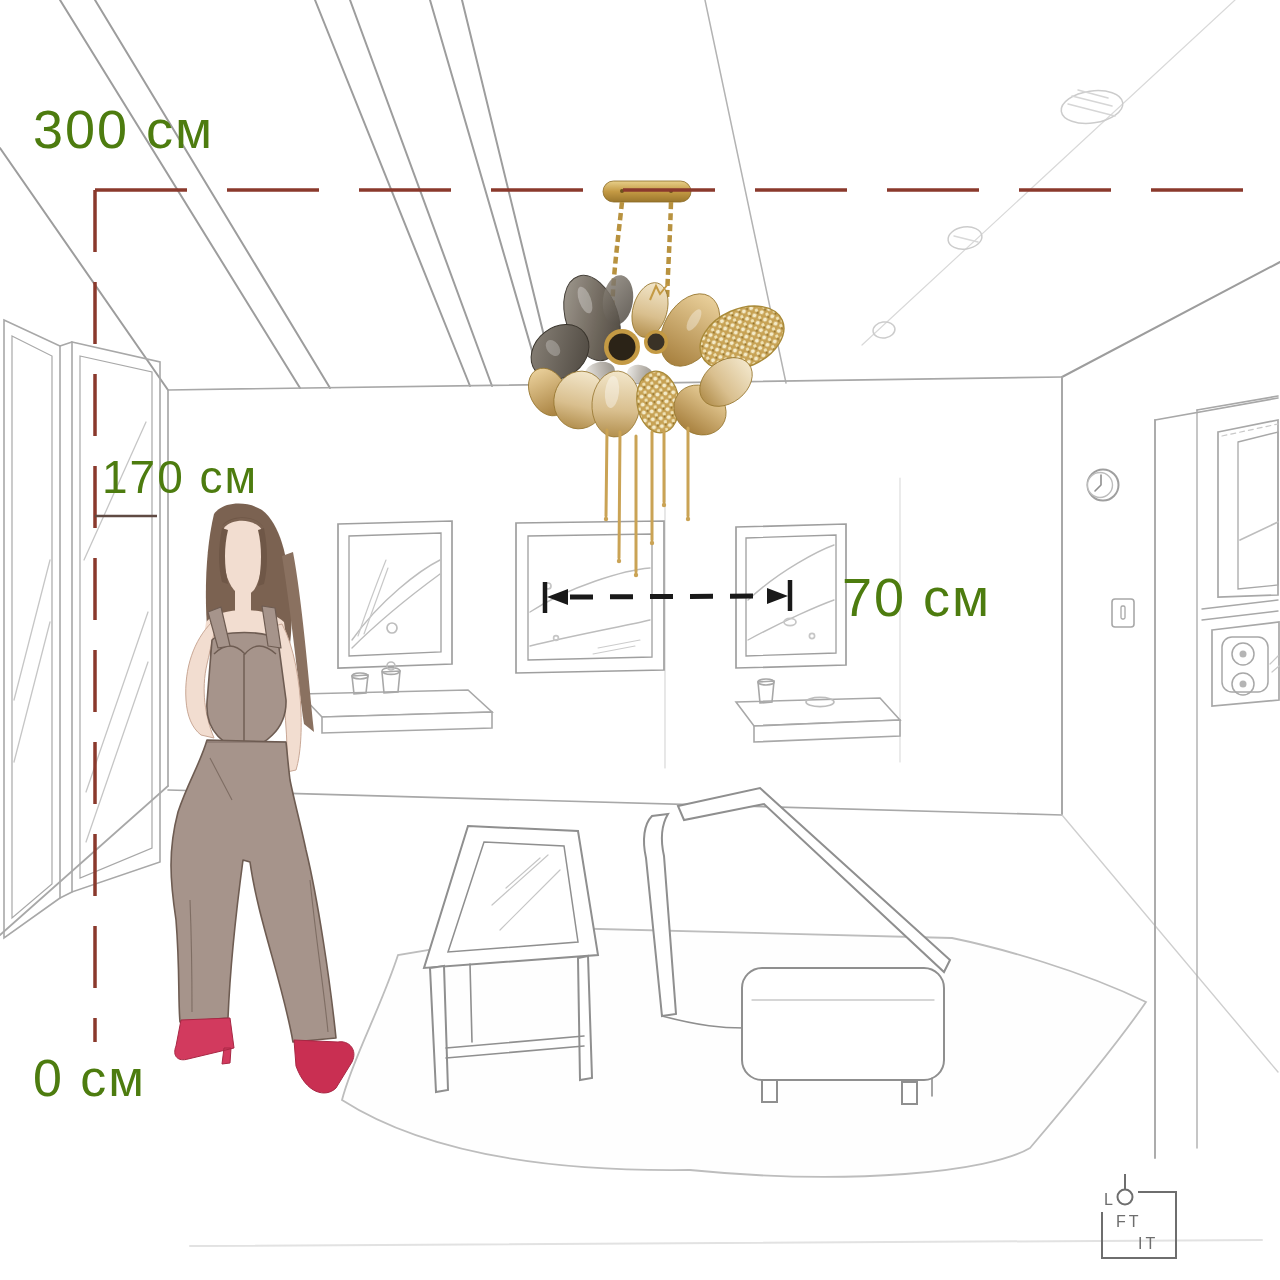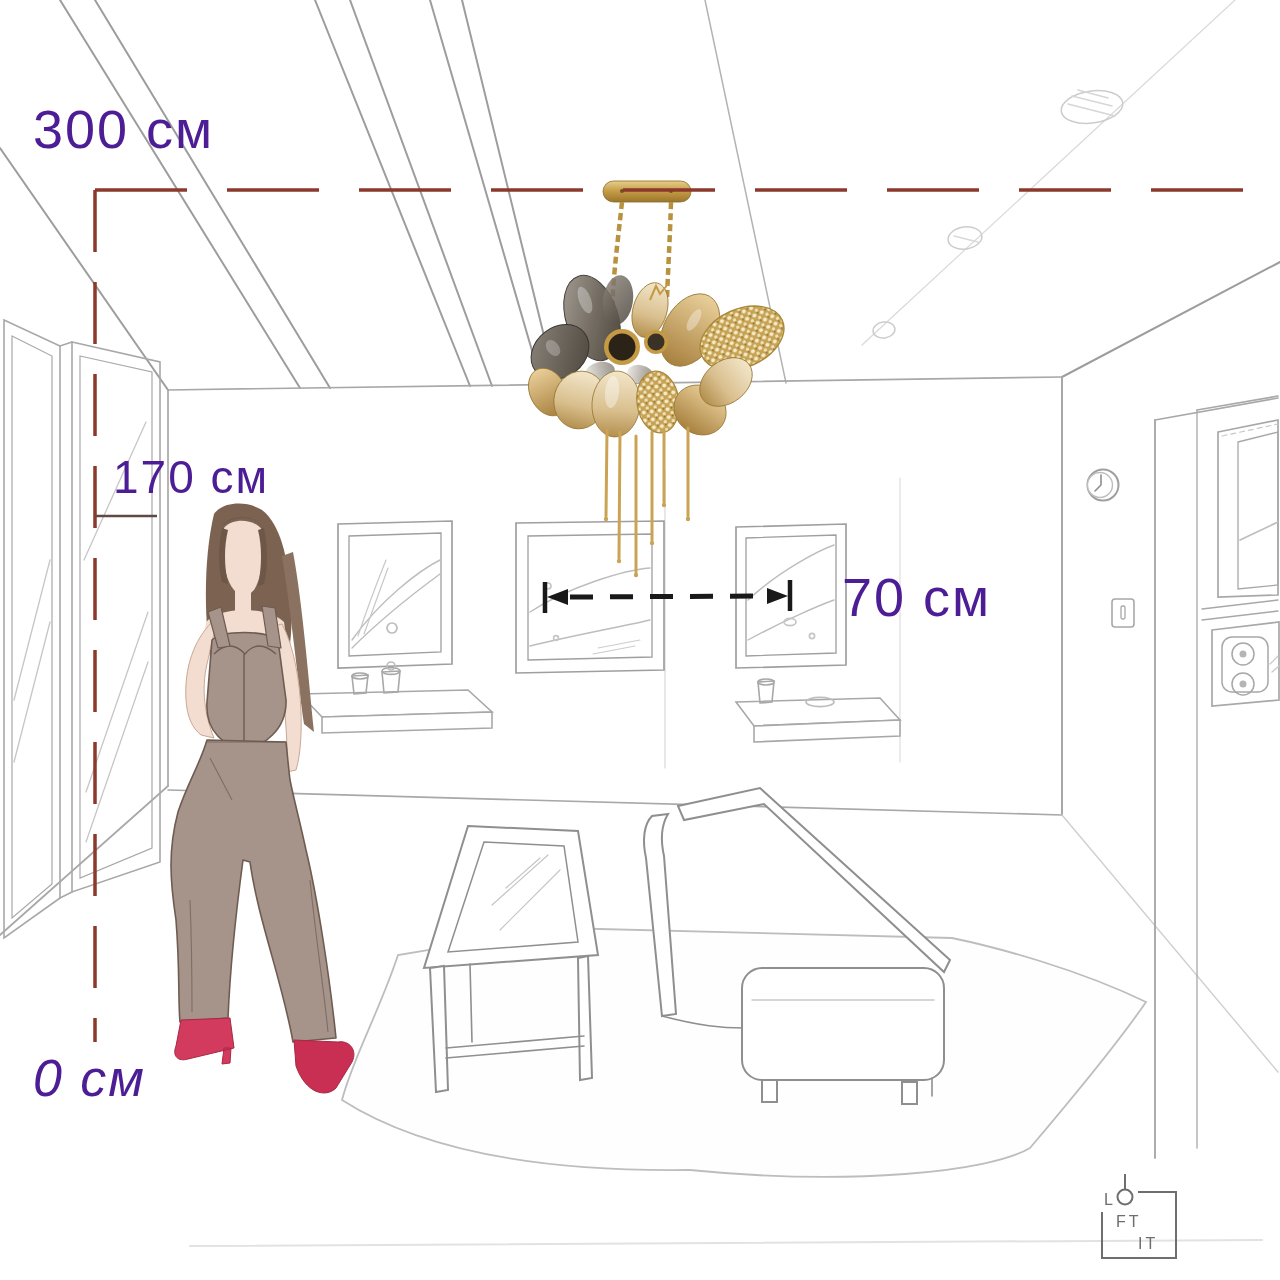--- a/index.html
+++ b/index.html
@@ -1,23 +1,23 @@
 <!DOCTYPE html>
 <html><head>
 <meta charset="utf-8">
 <style>
   html,body{margin:0;padding:0;background:#ffffff;}
   .canvas{position:relative;width:1280px;height:1280px;background:#ffffff;overflow:hidden;
           font-family:"Liberation Sans",sans-serif;}
   .bg-svg{position:absolute;left:0;top:0;width:1280px;height:1280px;}
-  .dim-label{position:absolute;color:#4c1d95;letter-spacing:2px;line-height:1.1;
+  .dim-label{position:absolute;color:#4d7c0f;letter-spacing:2px;line-height:1.1;
              font-family:"Liberation Sans",sans-serif;white-space:nowrap;}
   .lbl-300{left:33px;top:100px;font-size:54px;}
-  .lbl-170{left:102px;top:452px;font-size:46px;margin-left:11px;}
-  .lbl-0{left:33px;top:1050px;font-size:52px;font-style:italic;}
+  .lbl-170{left:102px;top:452px;font-size:46px;}
+  .lbl-0{left:33px;top:1050px;font-size:52px;}
   .lbl-80{left:842px;top:568px;font-size:54px;}
 </style>
 </head>
 <body>
 
 <div class="canvas">
 
 <svg class="bg-svg" viewBox="0 0 1280 1280">
   <defs>
     <linearGradient id="gGold" x1="0" y1="0" x2="0" y2="1">

